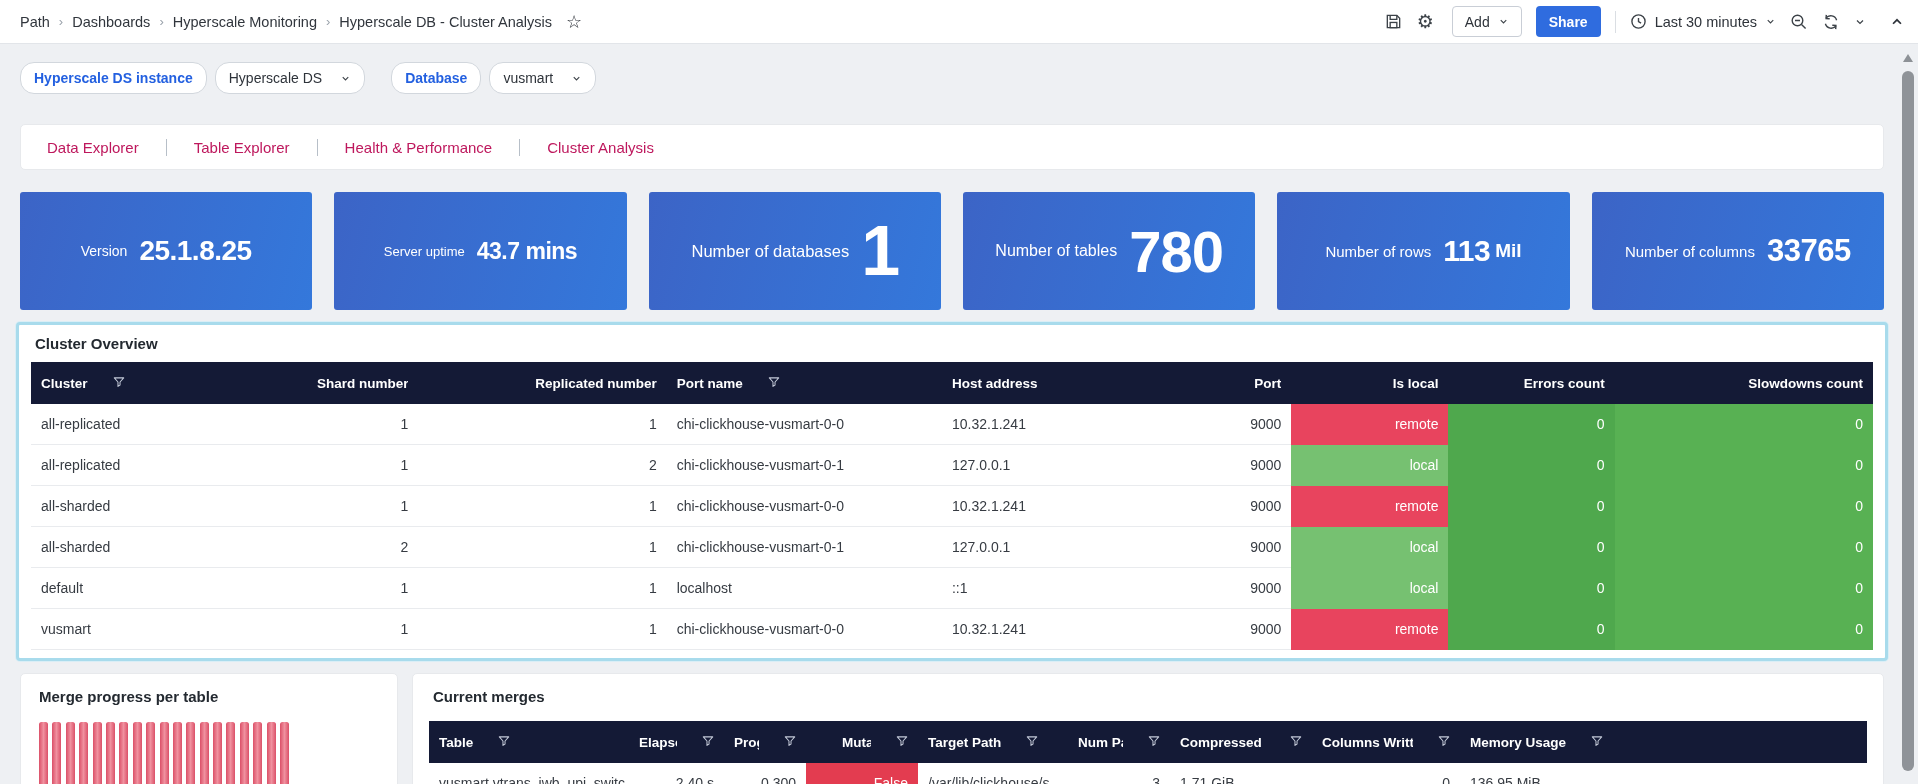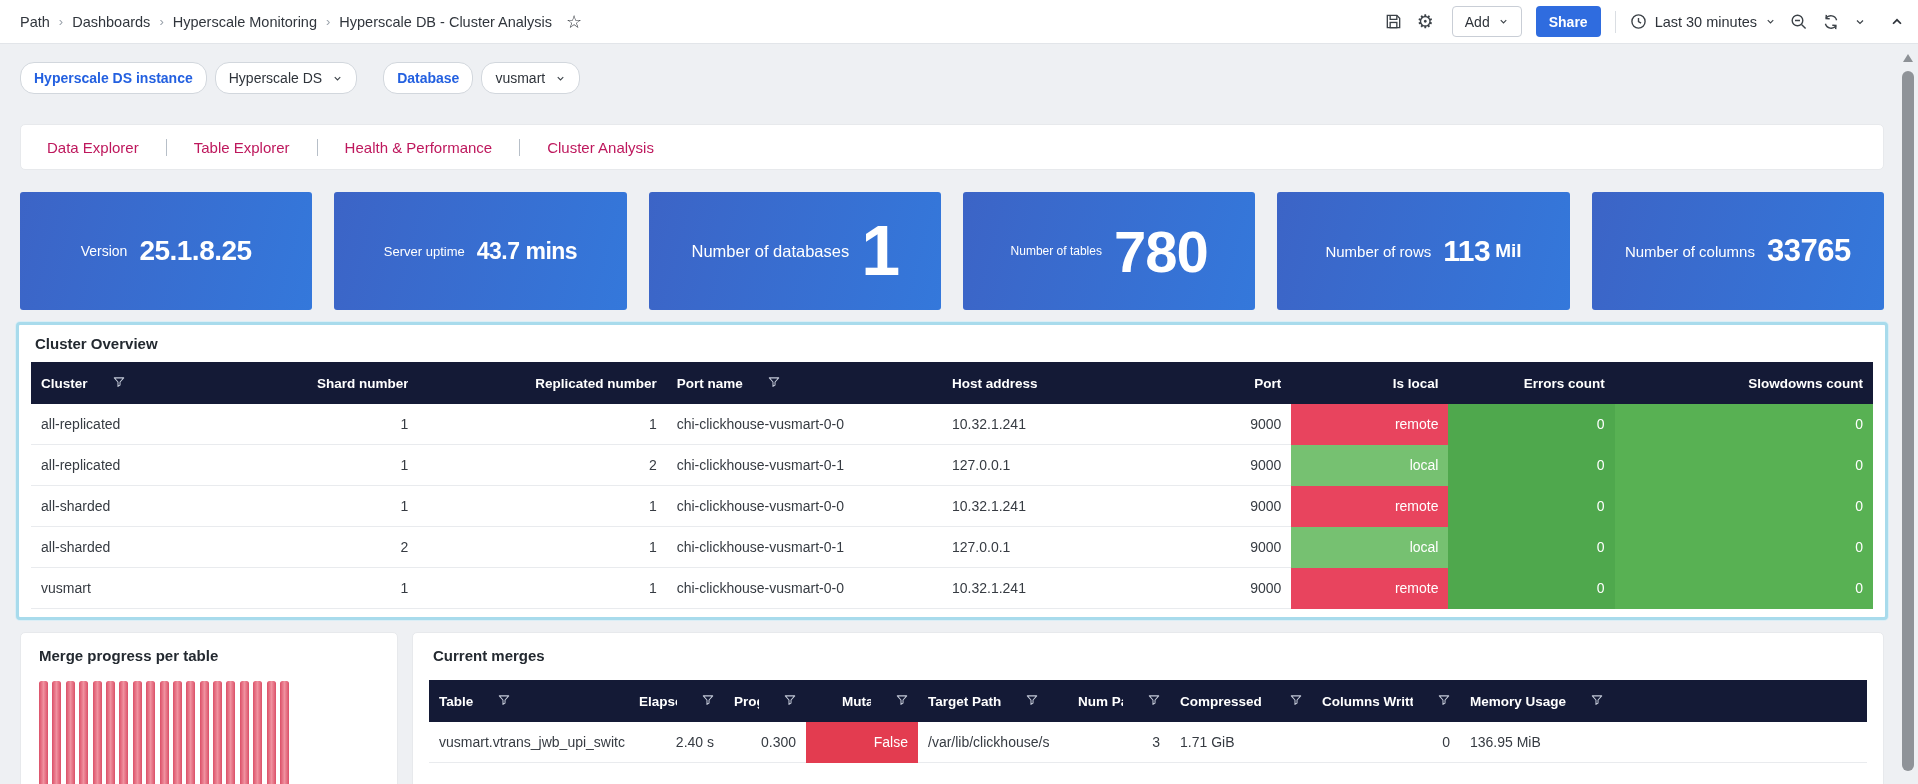--- a/index.html
+++ b/index.html
@@ -25,41 +25,41 @@
   .vdiv{width:1px;height:22px;background:#dadee3}
   .time-btn{display:flex;align-items:center;gap:8px;background:none;border:none;font-size:14.5px;
             color:#2e333a;font-family:inherit;padding:0;cursor:pointer}
   
   .page{padding:0 34px 0 20px}
   .filterbar{display:flex;gap:26px;margin-top:18px}
   .filter-group{display:flex;gap:8px}
   .chip{background:#fff;border:1px solid #d2d7dd;border-radius:14px;height:32px;display:flex;
         align-items:center;padding:0 13px;font-size:14px;cursor:pointer}
   .chip-label{color:var(--label-blue,#2360e0);font-weight:bold}
-  .chip-select{color:#2e333a;gap:10px}
+  .chip-select{color:#2e333a;gap:18px}
   .card{background:#fff;border:1px solid #e7e9ec;border-radius:5px}
   .tabs-card{margin-top:30px}
   .tabs{height:44px;display:flex;align-items:center;padding:0 26px}
   .tab{font-size:15px;color:#be185d;cursor:pointer;white-space:nowrap}
   .tab-sep{width:1px;height:17px;background:#b7bfc8;margin:0 27px}
   
   .stats-row{display:flex;gap:22px;margin-top:22px}
   .stat-card{flex:1;height:118px;border-radius:3px;overflow:hidden;color:#fff;
              background:linear-gradient(105deg,var(--card-g1,#3c64c6) 0%,var(--card-g2,#3478db) 100%);
              display:flex;align-items:center;justify-content:center;gap:12px}
   .stat-label{font-size:15px;white-space:nowrap}
   .stat-valwrap{display:flex;align-items:center}
   .stat-value{font-weight:bold;font-size:28px;letter-spacing:-0.5px;white-space:nowrap}
   .stat-suffix{font-weight:bold;font-size:19px;margin-left:5px}
   .stat-card:nth-child(1) .stat-label{font-size:14px}
   .stat-card:nth-child(2) .stat-label{font-size:13px}
   .stat-card:nth-child(2) .stat-value{font-size:23px}
   .stat-card:nth-child(3) .stat-label{font-size:16.5px}
   .stat-card:nth-child(3) .stat-value{font-size:70px;letter-spacing:-2px}
-  .stat-card:nth-child(4) .stat-label{font-size:12px}
+  .stat-card:nth-child(4) .stat-label{font-size:16px}
   .stat-card:nth-child(4) .stat-value{font-size:58px;letter-spacing:-1px}
   .stat-card:nth-child(5) .stat-value{font-size:30px}
   .stat-card:nth-child(6) .stat-value{font-size:31px}
   
   .cluster-panel{margin:12px -4px 0;background:#fff;border:3px solid var(--cyan,#a8dbec);
                  border-radius:4px;padding:10px 12px 8px;box-shadow:0 0 0 1px #daeef6}
   .panel-title{font-size:15px;font-weight:600;color:#232930;margin:0 0 10px 4px}
   table{border-collapse:separate;border-spacing:0;width:100%;table-layout:fixed}
   th{background:var(--navy,#141a36);color:#fff;font-size:13.5px;font-weight:bold;height:42px;
      padding:0 10px;overflow:hidden;cursor:pointer}
@@ -343,20 +343,31 @@
             <td class="al-r">2</td>
             <td class="al-r">1</td>
             <td>chi-clickhouse-vusmart-0-1</td>
             <td>127.0.0.1</td>
             <td class="al-r">9000</td>
             <td class="al-r cell-local">local</td>
             <td class="al-r cell-err">0</td>
             <td class="al-r cell-slow">0</td>
           </tr>
           <tr>
+            <td>default</td>
+            <td class="al-r">1</td>
+            <td class="al-r">1</td>
+            <td>localhost</td>
+            <td>::1</td>
+            <td class="al-r">9000</td>
+            <td class="al-r cell-local">local</td>
+            <td class="al-r cell-err">0</td>
+            <td class="al-r cell-slow">0</td>
+          </tr>
+          <tr>
             <td>vusmart</td>
             <td class="al-r">1</td>
             <td class="al-r">1</td>
             <td>chi-clickhouse-vusmart-0-0</td>
             <td>10.32.1.241</td>
             <td class="al-r">9000</td>
             <td class="al-r cell-remote">remote</td>
             <td class="al-r cell-err">0</td>
             <td class="al-r cell-slow">0</td>
           </tr>

